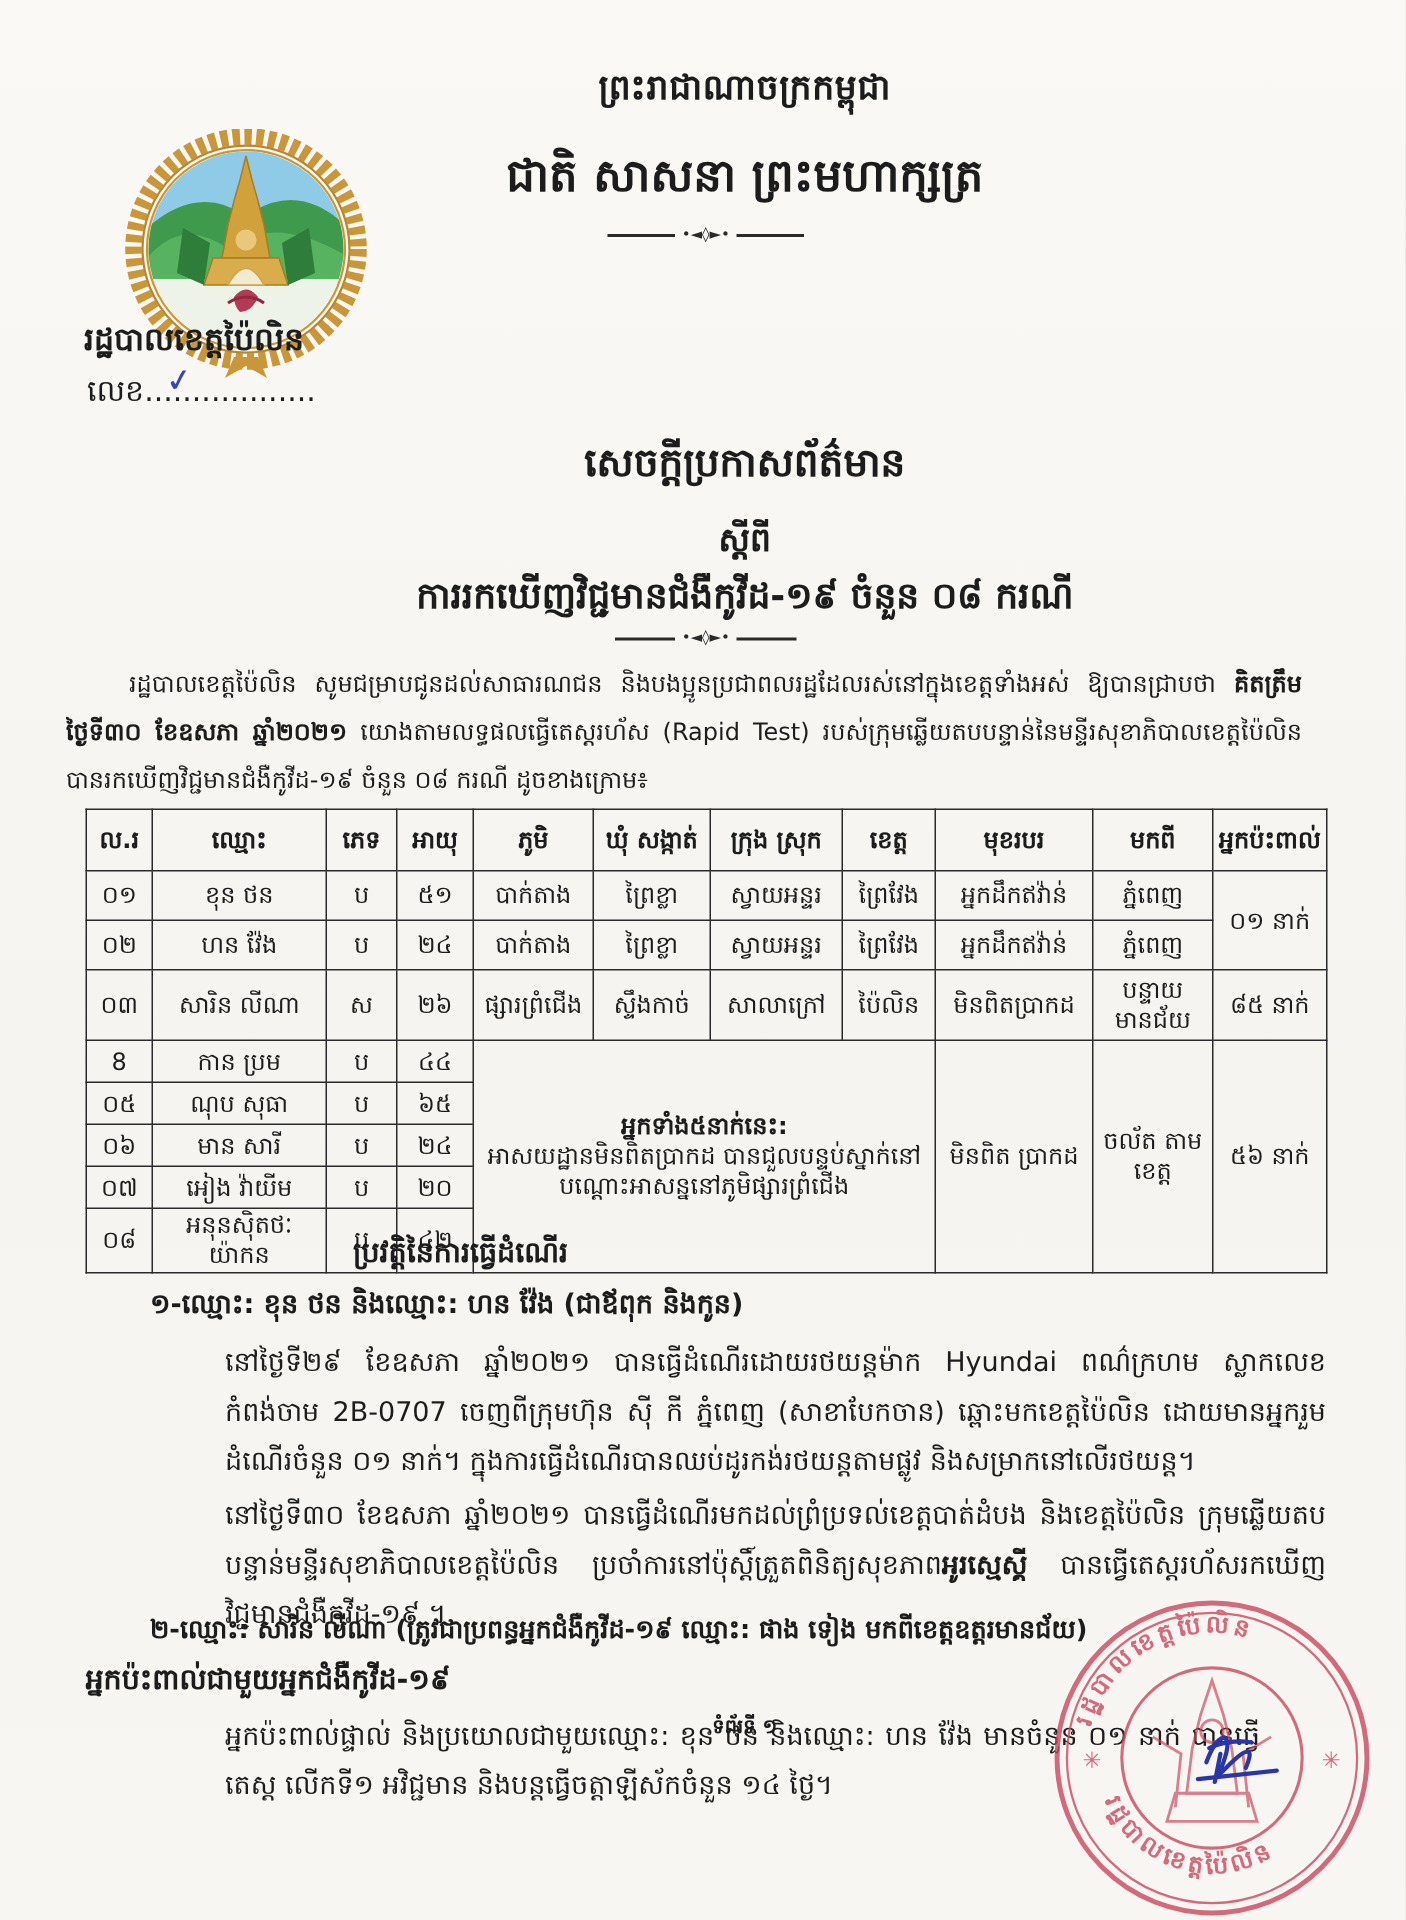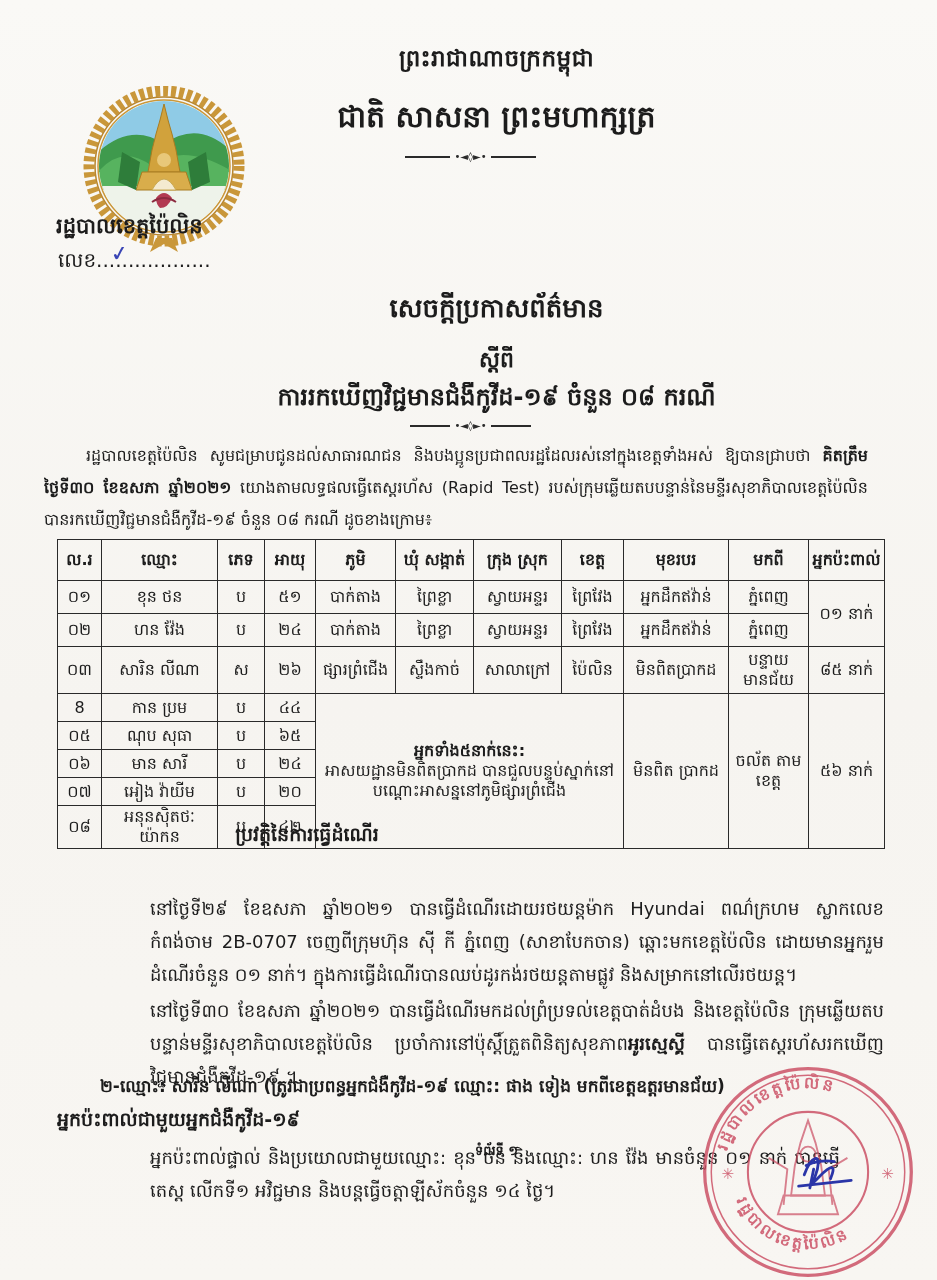--- a/index.html
+++ b/index.html
@@ -217,20 +217,21 @@
     <tr class="row-xs">
       <td class="kh">០៨</td>
       <td class="kh name-cell">អនុនស៊ិតថៈយ៉ាកន</td>
       <td class="kh">ប</td>
       <td class="kh">៤២</td>
     </tr>
   </tbody>
     </table>
 
   <div class="abs kh section-heading" style="top:822px;text-align:center;">ប្រវត្តិនៃការធ្វើដំណើរ</div>
+  <div class="abs kh case-title" style="top:857px;">១-ឈ្មោះ: ខុន ថន និងឈ្មោះ: ហន វ៉ែង (ជាឪពុក និងកូន)</div>
 
   <div class="abs kh bullet" style="top:892px;height:99px;">
     
     <span>នៅថ្ងៃទី២៩ ខែឧសភា ឆ្នាំ២០២១ បានធ្វើដំណើរដោយរថយន្តម៉ាក Hyundai ពណ៌ក្រហម ស្លាកលេខ កំពង់ចាម 2B-0707 ចេញពីក្រុមហ៊ុន ស៊ី កី ភ្នំពេញ (សាខាបែកចាន) ឆ្ពោះមកខេត្តប៉ៃលិន ដោយមានអ្នករួមដំណើរចំនួន ០១ នាក់។ ក្នុងការធ្វើដំណើរបានឈប់ដូរកង់រថយន្តតាមផ្លូវ និងសម្រាកនៅលើរថយន្ត។</span>
   </div>
 
   <div class="abs kh bullet" style="top:994px;height:99px;">
     
     <span>នៅថ្ងៃទី៣០ ខែឧសភា ឆ្នាំ២០២១ បានធ្វើដំណើរមកដល់ព្រំប្រទល់ខេត្តបាត់ដំបង និងខេត្តប៉ៃលិន ក្រុមឆ្លើយតបបន្ទាន់មន្ទីរសុខាភិបាលខេត្តប៉ៃលិន ប្រចាំការនៅប៉ុស្តិ៍ត្រួតពិនិត្យសុខភាព</span><span class="bold">អូរស្មេស្គី</span><span> បានធ្វើតេស្តរហ័សរកឃើញ វិជ្ជមានជំងឺកូវីដ-១៩ ។</span>
   </div>

